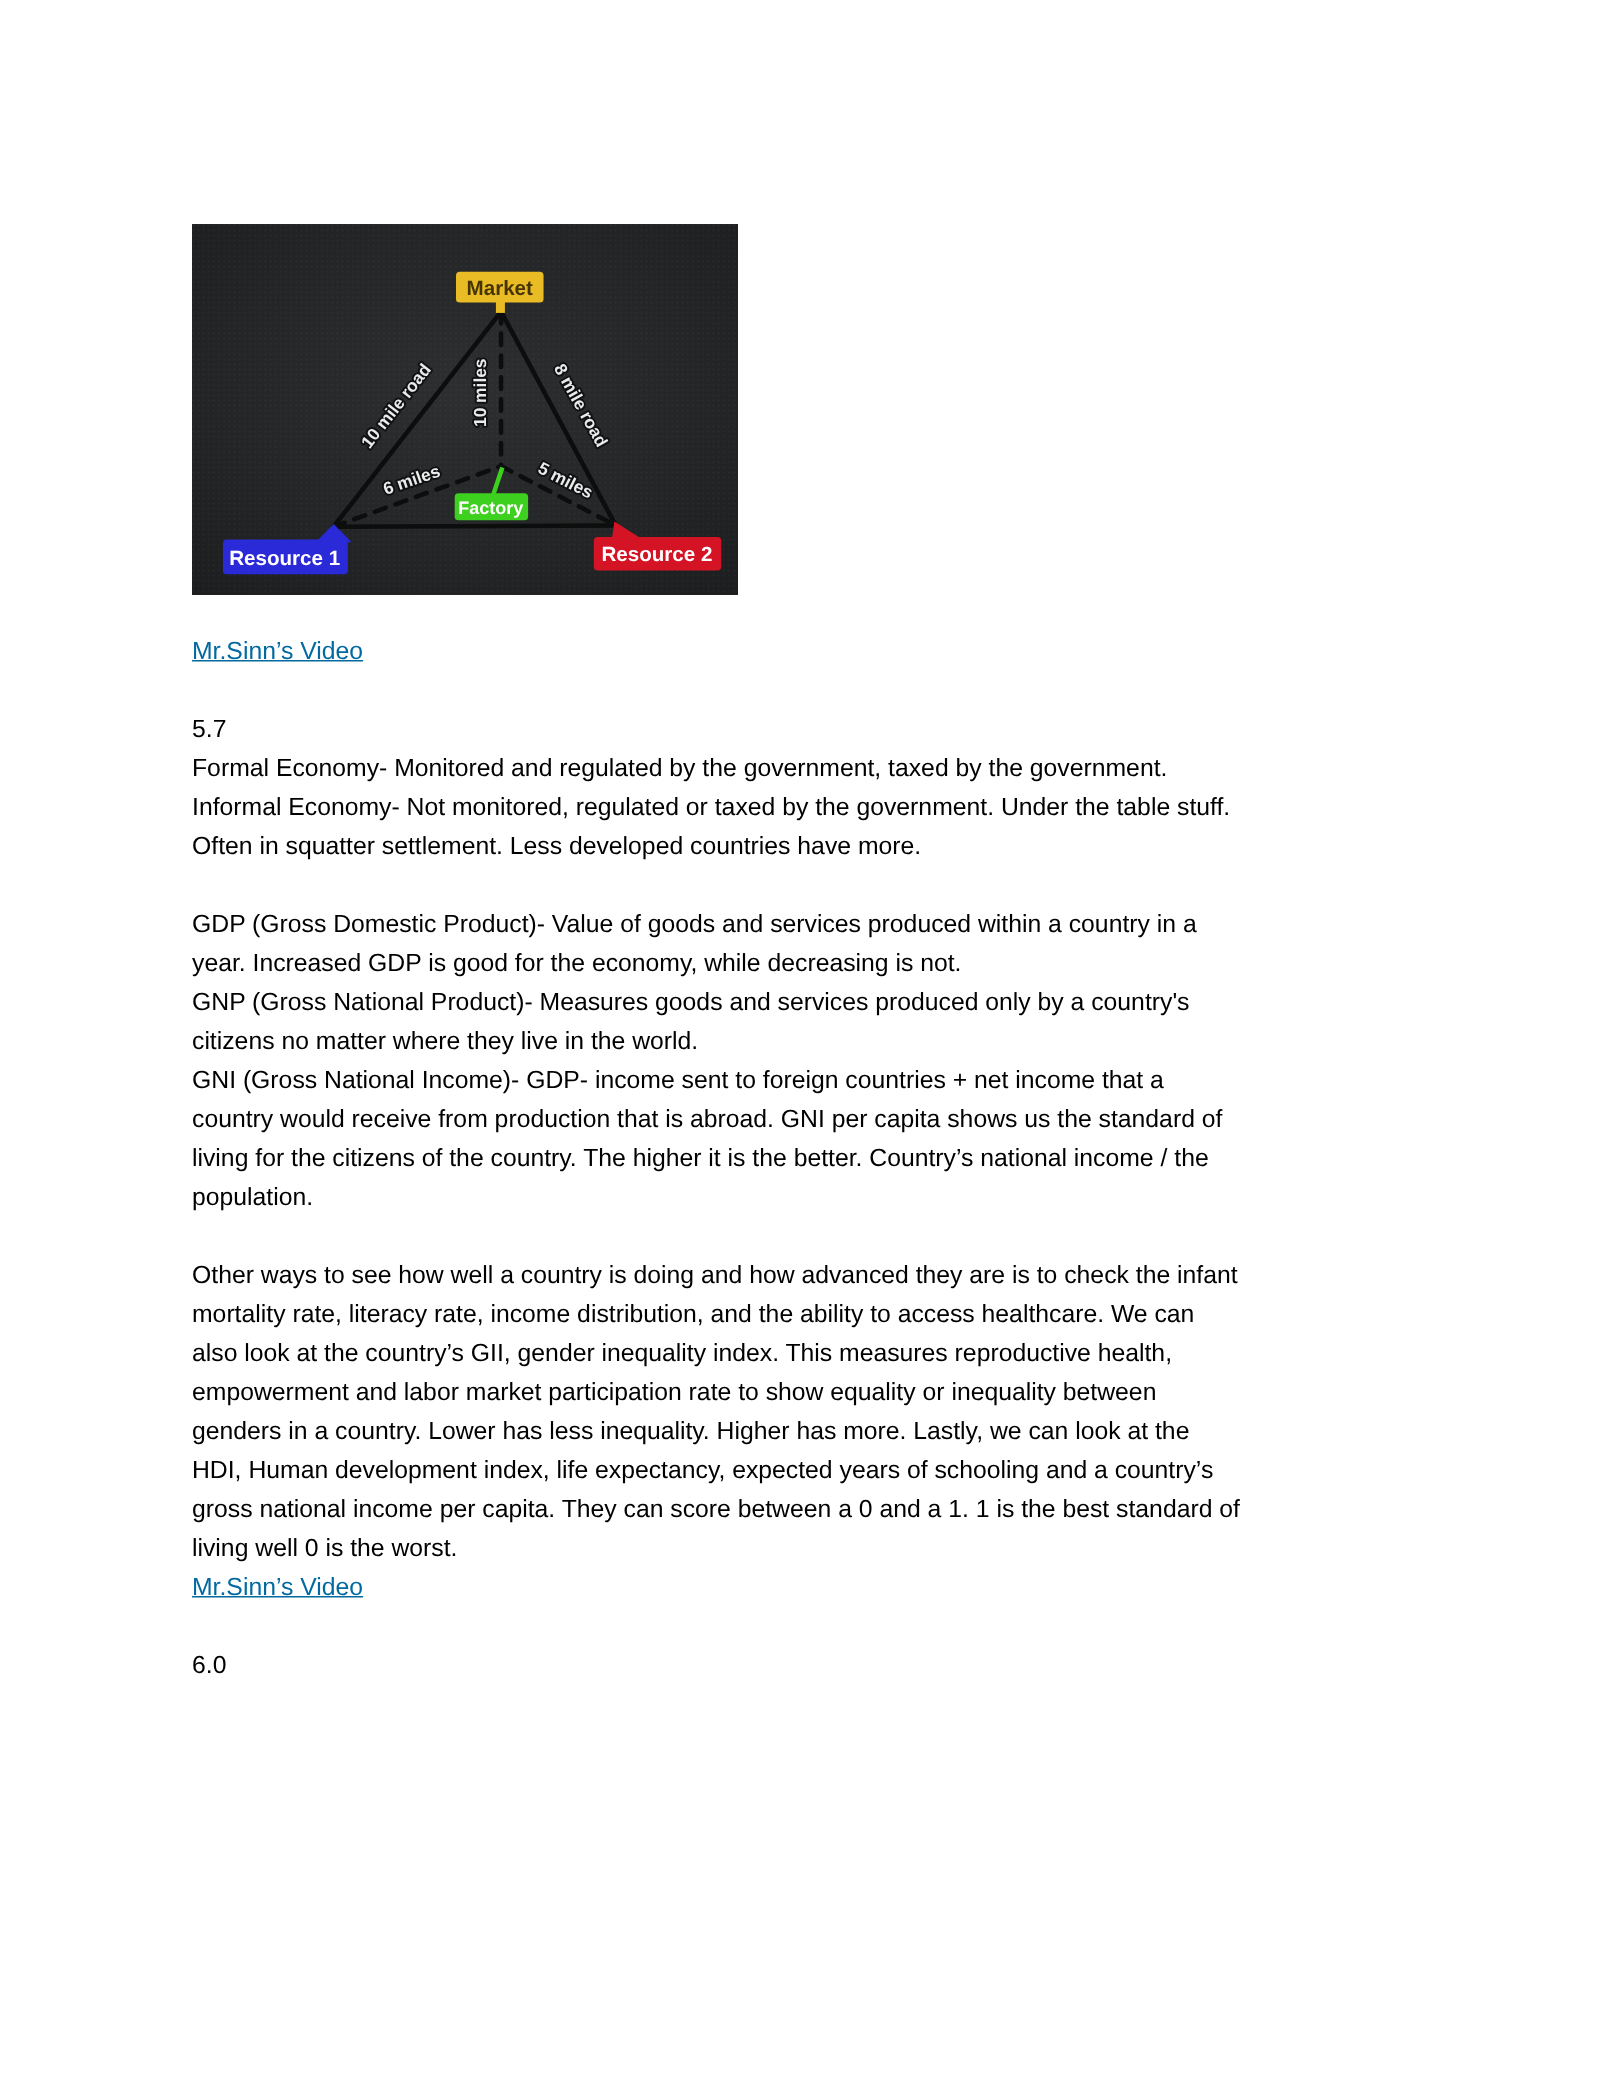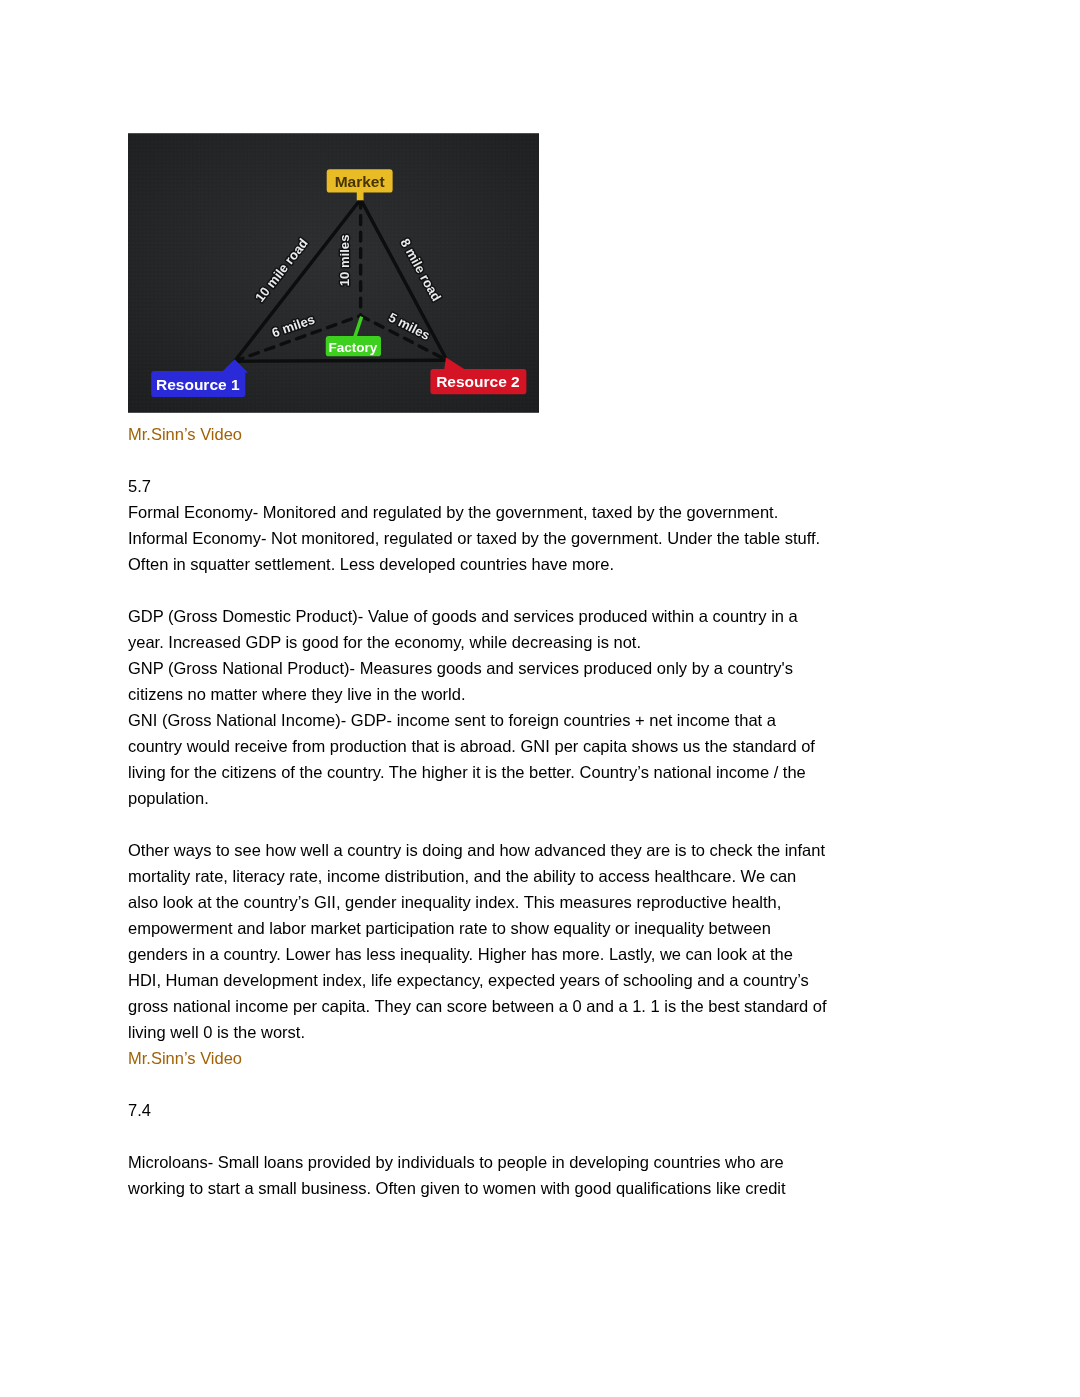--- a/index.html
+++ b/index.html
@@ -6,42 +6,42 @@
   body {
     width: 1080px; height: 1397px; position: relative;
     font-family: "Liberation Sans", sans-serif;
     color: #000000;
   }
   .page { position: absolute; inset: 0; background: #ffffff; }
 
   
   .figure {
     position: absolute; left: 128px; top: 129px;
-    width: 411px; height: 288px;
+    width: 364px; height: 288px;
   }
   .fig-svg { width: 100%; height: 100%; display: block; }
   .fig-svg text { font-family: "Liberation Sans", sans-serif; font-weight: bold; }
   .edge-lbl {
     font-size: 13.5px;
     paint-order: stroke;
     stroke: #101112; stroke-width: 3px; stroke-linejoin: round;
     text-anchor: middle;
   }
   .node-lbl { text-anchor: middle; }
 
   
   .text-col {
     position: absolute; left: 128px; top: 421px; width: 945px;
     font-size: 16.5px; line-height: 26px; color: #000000;
   }
   .para { white-space: pre-line; margin: 0; }
   .spacer { height: 26px; }
   .line { height: 26px; }
   .doc-link {
-    color: #a16207; cursor: pointer;
+    color: #0369a1; text-decoration: underline; cursor: pointer;
     display: inline-block;
   }
 </style>
 </head>
 <body>
 
 <div class="page">
 
   <div class="figure">
     <svg class="fig-svg" viewBox="0 0 424 288" xmlns="http://www.w3.org/2000/svg">
@@ -126,22 +126,20 @@
 empowerment and labor market participation rate to show equality or inequality between
 genders in a country. Lower has less inequality. Higher has more. Lastly, we can look at the
 HDI, Human development index, life expectancy, expected years of schooling and a country’s
 gross national income per capita. They can score between a 0 and a 1. 1 is the best standard of
 living well 0 is the worst.</p>
 
     <div class="line"><a class="doc-link">Mr.Sinn’s Video</a></div>
 
     <div class="spacer"></div>
 
-    <div class="line">7.4</div>
+    <div class="line">6.0</div>
 
 
     <div class="spacer"></div>
 
-    <p class="para">Microloans- Small loans provided by individuals to people in developing countries who are
-working to start a small business. Often given to women with good qualifications like credit</p>
 
   </div>
 </div>
 
 </body></html>

